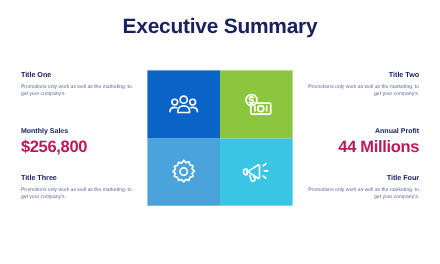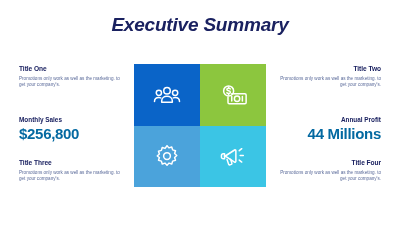--- a/index.html
+++ b/index.html
@@ -22,21 +22,20 @@
     position: absolute;
     left: 0;
     top: 14px;
     width: 400px;
     text-align: center;
     font-size: 19px;
     font-weight: 700;
     letter-spacing: -0.2px;
     color: #1a2160;
     line-height: 22px;
-    font-style: italic;
   }
 
   
   .side-col {
     position: absolute;
     top: 64px;
     width: 106px;
   }
   #col-left  { left: 19px;  text-align: left;  }
   #col-right { left: 275px; text-align: right; }
@@ -63,21 +62,21 @@
   .stat-label {
     font-size: 6.4px;
     font-weight: 700;
     color: #1a2160;
     line-height: 9px;
     margin: 0 0 1px 0;
   }
   .stat-value {
     font-size: 15px;
     font-weight: 700;
-    color: #0369a1;
+    color: #be185d;
     letter-spacing: -0.3px;
     line-height: 18px;
     margin: 0;
   }
 
   
   .slot-1 { position: absolute; top: 0px;  left: 0; width: 106px; }
   .slot-2 { position: absolute; top: 51px; left: 0; width: 106px; }
   .slot-3 { position: absolute; top: 94px; left: 0; width: 106px; }
 

